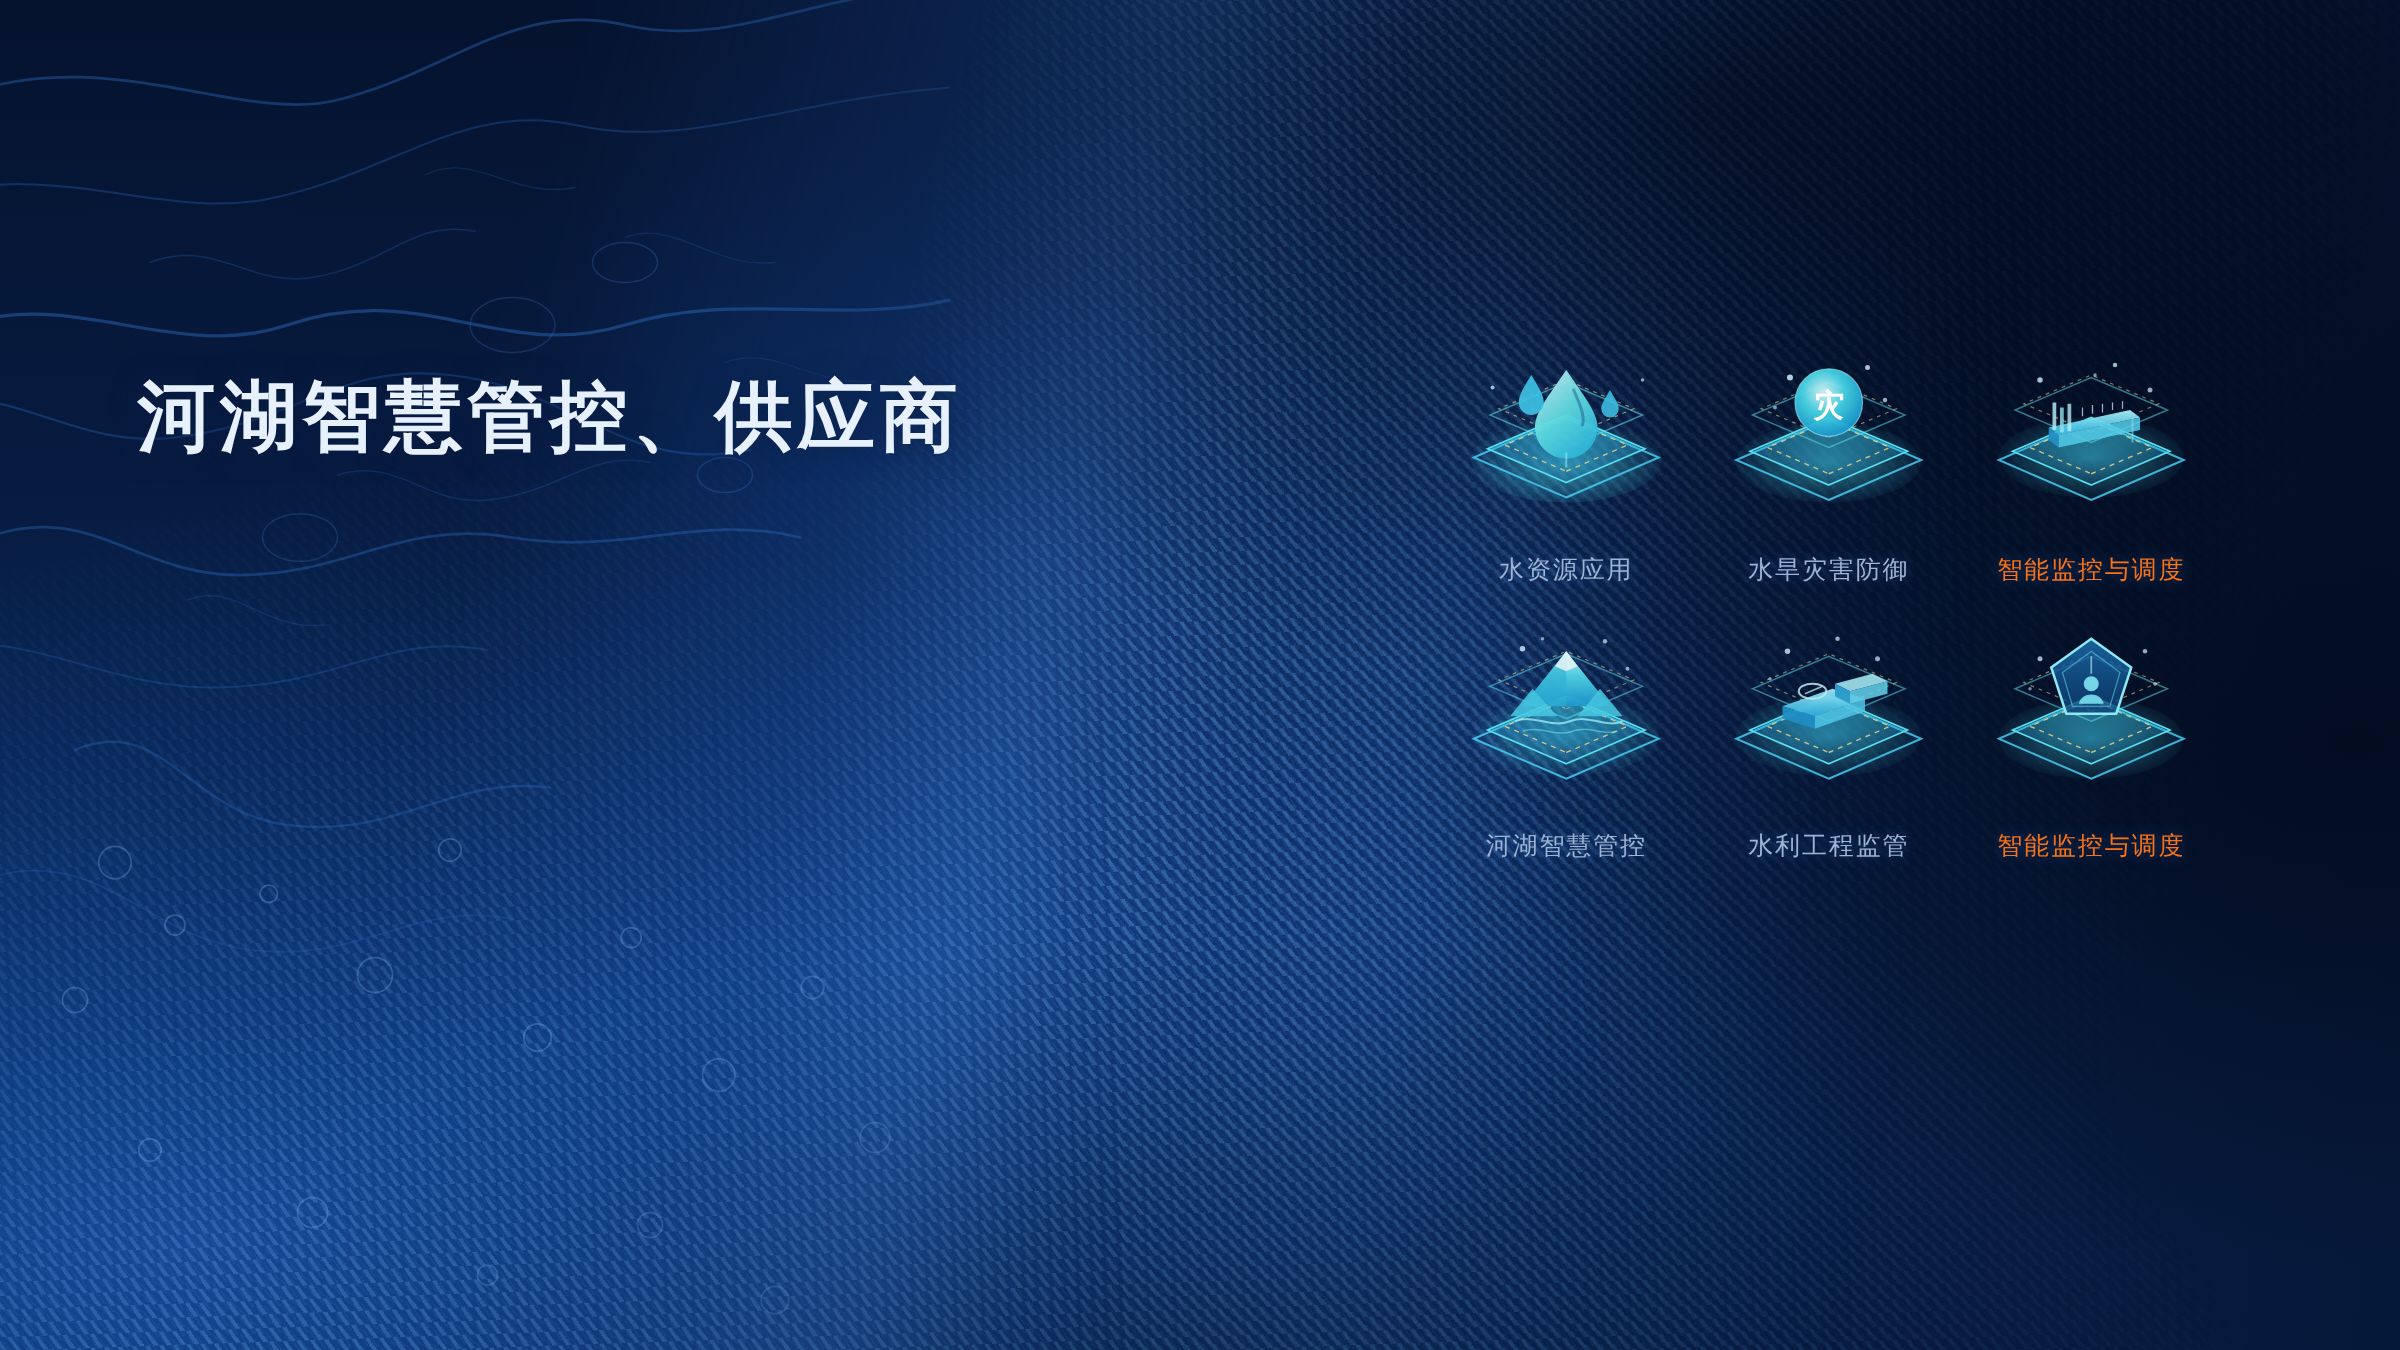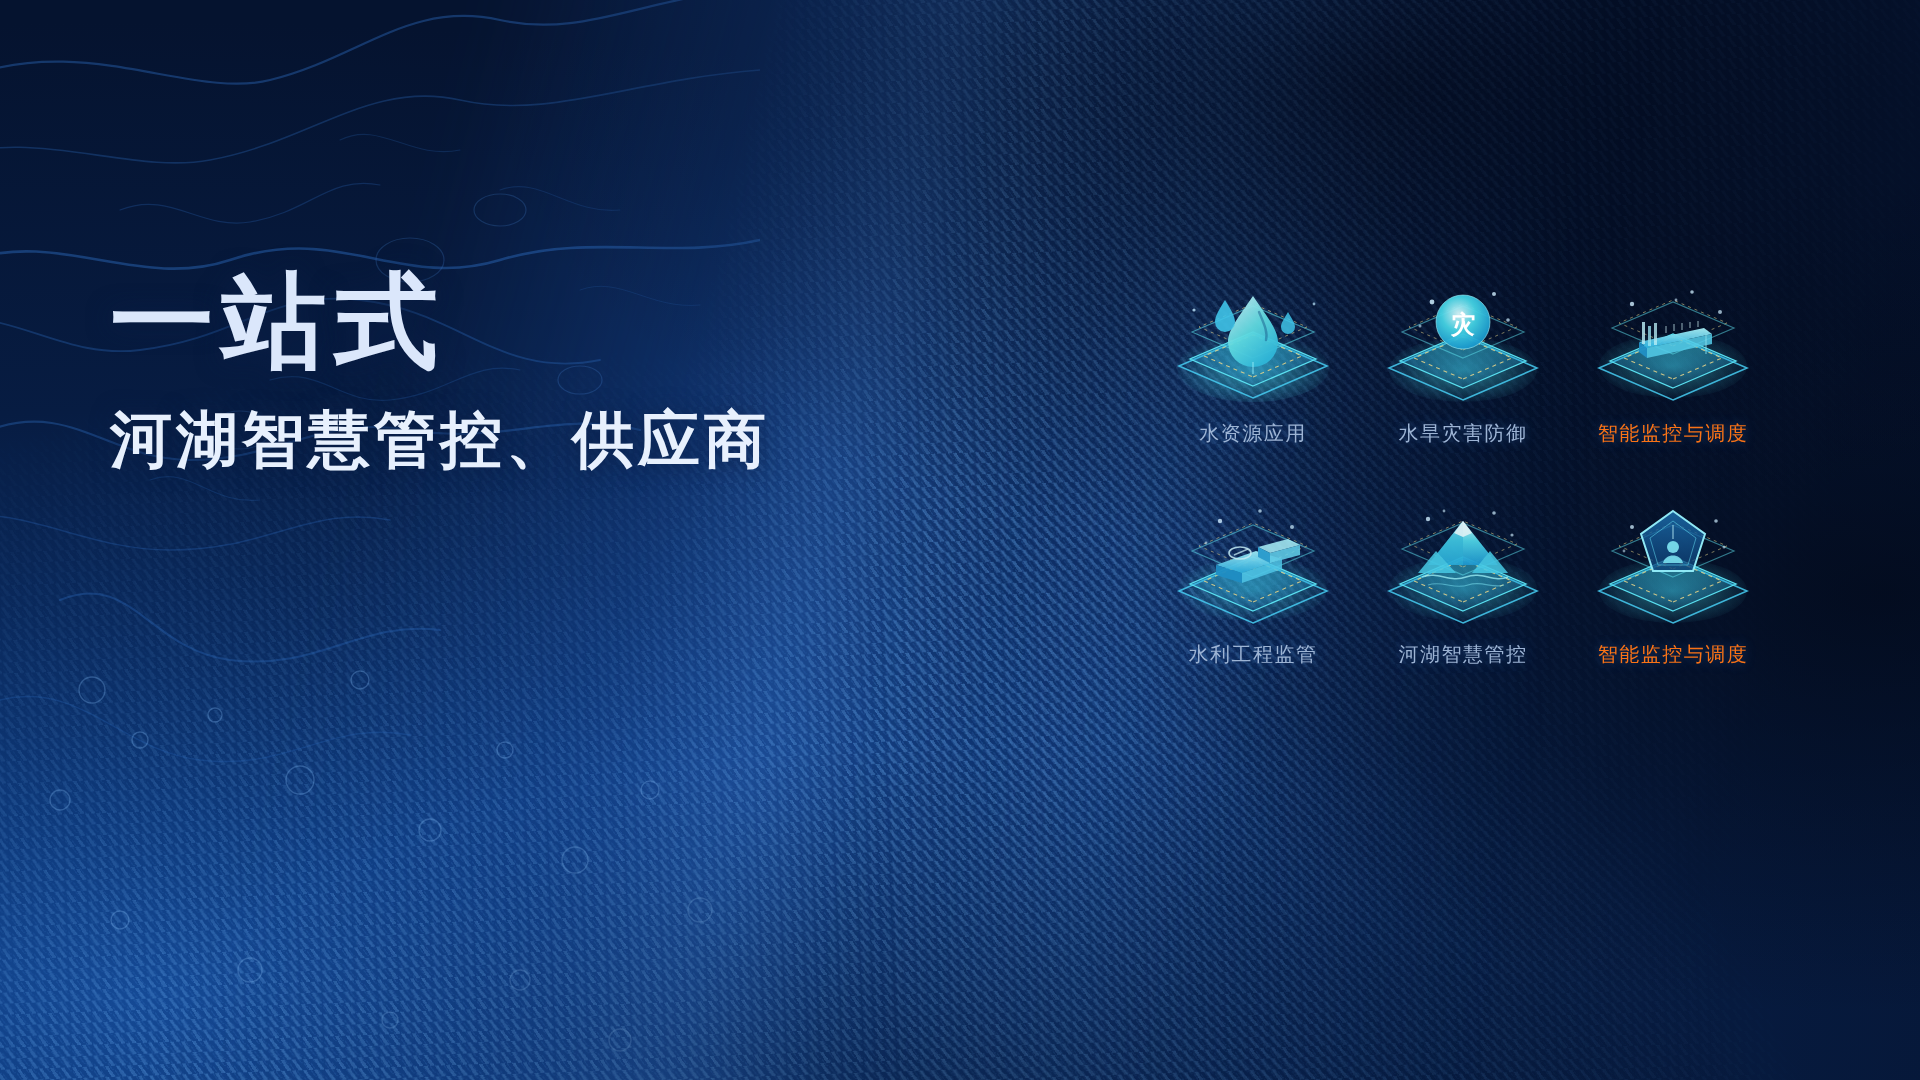--- a/index.html
+++ b/index.html
@@ -113,21 +113,21 @@
     position:absolute; left:1148px; top:282px; z-index:7;
     display:grid;
     grid-template-columns:repeat(3, 210px);
     grid-template-rows:repeat(2, 221px);
     column-gap:0; row-gap:0;
   }
   .cell { display:flex; flex-direction:column; align-items:center; }
   .art  { width:178px; height:138px; position:relative; }
   .art svg { width:100%; height:100%; overflow:visible; }
   .cap {
-    margin-top:0;
+    margin-top:22px;
     font-size:20px; letter-spacing:1.5px; white-space:nowrap;
     color:#9db4d4;
     text-shadow:0 0 12px rgba(60,120,210,.45);
   }
   .cell.bright .cap { color:#f97316; }
 </style>
 </head>
 <body>
 
 <div class="stage">
@@ -184,21 +184,20 @@
           <circle cx="390" cy="400" r="8"></circle>
         <circle cx="520" cy="360" r="10"></circle>
           <circle cx="620" cy="420" r="11"></circle>
       </g>
     </svg>
   </div>
 
   <div class="bg-vignette"></div>
 
   <div class="copy">
-    <div class="headline">一站式</div>
     <div class="subhead">河湖智慧管控、供应商</div>
   </div>
 
   <div class="grid">
 
     <div class="cell">
       <div class="art">
         <svg viewBox="0 0 178 138" aria-hidden="true">
           <defs>
             <linearGradient id="plateA" x1="0" y1="0" x2="0" y2="1">
@@ -320,20 +319,64 @@
           </g>
         </svg>
       </div>
       <div class="cap">智能监控与调度</div>
     </div>
 
     <div class="cell">
       <div class="art">
         <svg viewBox="0 0 178 138" aria-hidden="true">
           <defs>
+            <linearGradient id="plateE" x1="0" y1="0" x2="0" y2="1">
+              <stop offset="0%" stop-color="#3fd7e8" stop-opacity=".50"></stop>
+              <stop offset="100%" stop-color="#1b7fd0" stop-opacity=".10"></stop>
+            </linearGradient>
+            <linearGradient id="mntE" x1="0" y1="0" x2="0" y2="1">
+              <stop offset="0%" stop-color="#d5f8fb"></stop>
+              <stop offset="45%" stop-color="#4fd3e5"></stop>
+              <stop offset="100%" stop-color="#1d95cd"></stop>
+            </linearGradient>
+            <radialGradient id="glowE" cx="50%" cy="50%" r="55%">
+              <stop offset="0%" stop-color="#49e3ef" stop-opacity=".45"></stop>
+              <stop offset="100%" stop-color="#49e3ef" stop-opacity="0"></stop>
+            </radialGradient>
+          </defs>
+          <ellipse cx="89" cy="86" rx="74" ry="32" fill="url(#glowE)"></ellipse>
+          <polygon points="89,120 163,88 89,56 15,88" fill="none" stroke="#46cdf2" stroke-width="1.6" opacity=".85"></polygon>
+          <polygon points="89,108 152,81 89,54 26,81" fill="url(#plateE)" stroke="#5ae0f0" stroke-width="1.3"></polygon>
+          <polygon points="89,99 138,78 89,57 40,78" fill="none" stroke="#e8d58a" stroke-width="1.1" stroke-dasharray="4 4" opacity=".85"></polygon>
+          <polygon points="89,72 150,46 89,20 28,46" fill="none" stroke="#5fe3f0" stroke-width="1.2" opacity=".5"></polygon>
+          <polygon points="89,64 143,41 89,18 35,41" fill="none" stroke="#e8d58a" stroke-width="1" stroke-dasharray="3 4" opacity=".55"></polygon>
+          <g opacity=".95">
+            <polygon points="89,18 124,62 54,62" fill="url(#mntE)"></polygon>
+            <polygon points="89,18 89,62 54,62" fill="#2fb4d8" opacity=".55"></polygon>
+            <polygon points="89,18 98,30 89,34 80,30" fill="#eafdff" opacity=".9"></polygon>
+            <polygon points="62,48 82,70 44,70" fill="#47c9e4" opacity=".9"></polygon>
+            <polygon points="116,48 134,70 98,70" fill="#47c9e4" opacity=".9"></polygon>
+            <path d="M48 74 C64 68 76 80 92 74 C108 68 120 80 134 74" fill="none" stroke="#9ef0f8" stroke-width="1.6" opacity=".8"></path>
+            <path d="M54 82 C68 77 80 87 94 82 C108 77 118 86 130 82" fill="none" stroke="#7ee4f2" stroke-width="1.2" opacity=".55"></path>
+          </g>
+          <g fill="#cfeeff">
+            <circle cx="54" cy="16" r="2.2" opacity=".8"></circle>
+              <circle cx="120" cy="10" r="1.8" opacity=".7"></circle>
+            <circle cx="138" cy="32" r="1.6" opacity=".65"></circle>
+              <circle cx="70" cy="8" r="1.4" opacity=".6"></circle>
+          </g>
+        </svg>
+      </div>
+      <div class="cap">河湖智慧管控</div>
+    </div>
+
+    <div class="cell">
+      <div class="art">
+        <svg viewBox="0 0 178 138" aria-hidden="true">
+          <defs>
             <linearGradient id="plateD" x1="0" y1="0" x2="0" y2="1">
               <stop offset="0%" stop-color="#3fd7e8" stop-opacity=".50"></stop>
               <stop offset="100%" stop-color="#1b7fd0" stop-opacity=".10"></stop>
             </linearGradient>
             <linearGradient id="blkD" x1="0" y1="0" x2="0" y2="1">
               <stop offset="0%" stop-color="#9eeaf5"></stop>
               <stop offset="100%" stop-color="#2aa9d9"></stop>
             </linearGradient>
             <radialGradient id="glowD" cx="50%" cy="50%" r="55%">
               <stop offset="0%" stop-color="#49e3ef" stop-opacity=".45"></stop>
@@ -360,64 +403,20 @@
             <circle cx="56" cy="18" r="2.2" opacity=".8"></circle>
               <circle cx="96" cy="8" r="1.8" opacity=".7"></circle>
             <circle cx="128" cy="24" r="2" opacity=".7"></circle>
               <circle cx="42" cy="40" r="1.4" opacity=".55"></circle>
           </g>
         </svg>
       </div>
       <div class="cap">水利工程监管</div>
     </div>
 
-    <div class="cell">
-      <div class="art">
-        <svg viewBox="0 0 178 138" aria-hidden="true">
-          <defs>
-            <linearGradient id="plateE" x1="0" y1="0" x2="0" y2="1">
-              <stop offset="0%" stop-color="#3fd7e8" stop-opacity=".50"></stop>
-              <stop offset="100%" stop-color="#1b7fd0" stop-opacity=".10"></stop>
-            </linearGradient>
-            <linearGradient id="mntE" x1="0" y1="0" x2="0" y2="1">
-              <stop offset="0%" stop-color="#d5f8fb"></stop>
-              <stop offset="45%" stop-color="#4fd3e5"></stop>
-              <stop offset="100%" stop-color="#1d95cd"></stop>
-            </linearGradient>
-            <radialGradient id="glowE" cx="50%" cy="50%" r="55%">
-              <stop offset="0%" stop-color="#49e3ef" stop-opacity=".45"></stop>
-              <stop offset="100%" stop-color="#49e3ef" stop-opacity="0"></stop>
-            </radialGradient>
-          </defs>
-          <ellipse cx="89" cy="86" rx="74" ry="32" fill="url(#glowE)"></ellipse>
-          <polygon points="89,120 163,88 89,56 15,88" fill="none" stroke="#46cdf2" stroke-width="1.6" opacity=".85"></polygon>
-          <polygon points="89,108 152,81 89,54 26,81" fill="url(#plateE)" stroke="#5ae0f0" stroke-width="1.3"></polygon>
-          <polygon points="89,99 138,78 89,57 40,78" fill="none" stroke="#e8d58a" stroke-width="1.1" stroke-dasharray="4 4" opacity=".85"></polygon>
-          <polygon points="89,72 150,46 89,20 28,46" fill="none" stroke="#5fe3f0" stroke-width="1.2" opacity=".5"></polygon>
-          <polygon points="89,64 143,41 89,18 35,41" fill="none" stroke="#e8d58a" stroke-width="1" stroke-dasharray="3 4" opacity=".55"></polygon>
-          <g opacity=".95">
-            <polygon points="89,18 124,62 54,62" fill="url(#mntE)"></polygon>
-            <polygon points="89,18 89,62 54,62" fill="#2fb4d8" opacity=".55"></polygon>
-            <polygon points="89,18 98,30 89,34 80,30" fill="#eafdff" opacity=".9"></polygon>
-            <polygon points="62,48 82,70 44,70" fill="#47c9e4" opacity=".9"></polygon>
-            <polygon points="116,48 134,70 98,70" fill="#47c9e4" opacity=".9"></polygon>
-            <path d="M48 74 C64 68 76 80 92 74 C108 68 120 80 134 74" fill="none" stroke="#9ef0f8" stroke-width="1.6" opacity=".8"></path>
-            <path d="M54 82 C68 77 80 87 94 82 C108 77 118 86 130 82" fill="none" stroke="#7ee4f2" stroke-width="1.2" opacity=".55"></path>
-          </g>
-          <g fill="#cfeeff">
-            <circle cx="54" cy="16" r="2.2" opacity=".8"></circle>
-              <circle cx="120" cy="10" r="1.8" opacity=".7"></circle>
-            <circle cx="138" cy="32" r="1.6" opacity=".65"></circle>
-              <circle cx="70" cy="8" r="1.4" opacity=".6"></circle>
-          </g>
-        </svg>
-      </div>
-      <div class="cap">河湖智慧管控</div>
-    </div>
-
     <div class="cell bright">
       <div class="art">
         <svg viewBox="0 0 178 138" aria-hidden="true">
           <defs>
             <linearGradient id="plateF" x1="0" y1="0" x2="0" y2="1">
               <stop offset="0%" stop-color="#3fd7e8" stop-opacity=".50"></stop>
               <stop offset="100%" stop-color="#1b7fd0" stop-opacity=".10"></stop>
             </linearGradient>
             <linearGradient id="shF" x1="0" y1="0" x2="0" y2="1">
               <stop offset="0%" stop-color="#1c6fae" stop-opacity=".85"></stop>

